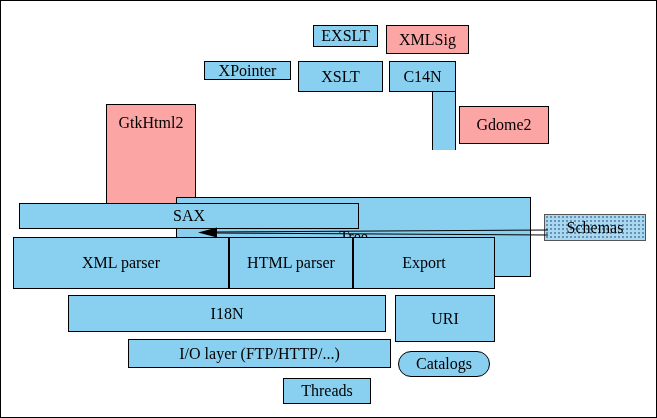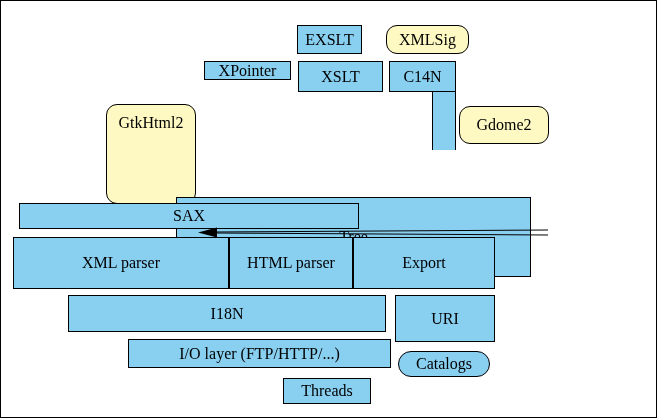--- a/index.html
+++ b/index.html
@@ -17,23 +17,23 @@
   .box{
     position:absolute;
     box-sizing:border-box;
     border:1px solid #000;
     background:#89CFF0;
     display:flex;
     align-items:center;
     justify-content:center;
     white-space:nowrap;
   }
-  .ext{background:#fef9c3;border-radius:11px;}
+  .ext{background:#fca5a5;}
   
-  #b-exslt    {left:296px;top:24px; width:65px; height:29px;}
+  #b-exslt    {left:312px;top:24px; width:65px; height:22px;}
   #b-xmlsig   {left:385px;top:24px; width:83px; height:29px;}
   #b-xpointer {left:203px;top:60px; width:87px; height:19px;}
   #b-xslt     {left:297px;top:60px; width:85px; height:31px;}
   #b-c14n     {left:388px;top:60px; width:67px; height:31px;}
   #b-c14nconn {left:431px;top:90px; width:24px; height:59px;border-top:none;border-bottom:none;}
   #b-gtkhtml2 {left:105px;top:103px;width:90px; height:100px;align-items:flex-start;padding-top:9px;}
   #b-xpath    {left:240px;top:105px;width:185px;height:38px;}
   #b-gdome2   {left:458px;top:105px;width:90px; height:38px;}
   #b-tree     {left:175px;top:148px;width:355px;height:80px;margin-top:48px;}
   #b-sax      {left:18px; top:202px;width:340px;height:26px;}
@@ -68,20 +68,21 @@
   <div class="box ext" id="b-xmlsig">XMLSig</div>
 
   <div class="box" id="b-xpointer">XPointer</div>
   <div class="box" id="b-xslt">XSLT</div>
   <div class="box" id="b-c14n">C14N</div>
 
   <div class="box ext" id="b-gdome2">Gdome2</div>
 
   <div class="box" id="b-tree">Tree</div>
   <div class="box" id="b-sax">SAX</div>
+  <div class="box" id="b-schemas">Schemas</div>
 
   <svg id="arrow" viewBox="0 0 352 13" xmlns="http://www.w3.org/2000/svg">
     <line x1="350" y1="4" x2="17" y2="6" stroke="#000" stroke-width="1"></line>
     <line x1="350" y1="9" x2="17" y2="7" stroke="#000" stroke-width="1"></line>
     <polygon points="0,6.5 19,1.5 19,11.5" fill="#000"></polygon>
   </svg>
 
   <div class="box" id="b-xmlparser">XML parser</div>
   <div class="box" id="b-htmlparser">HTML parser</div>
   <div class="box" id="b-export">Export</div>

